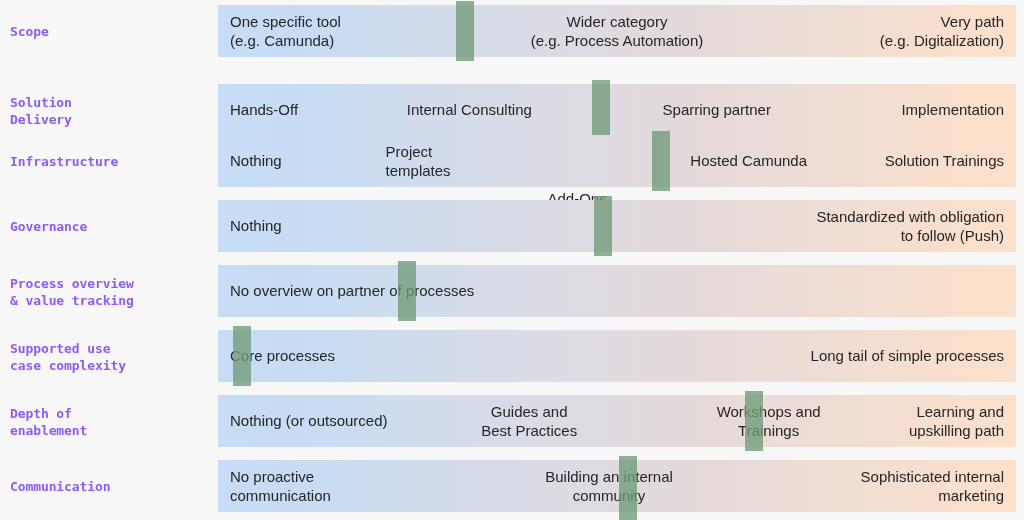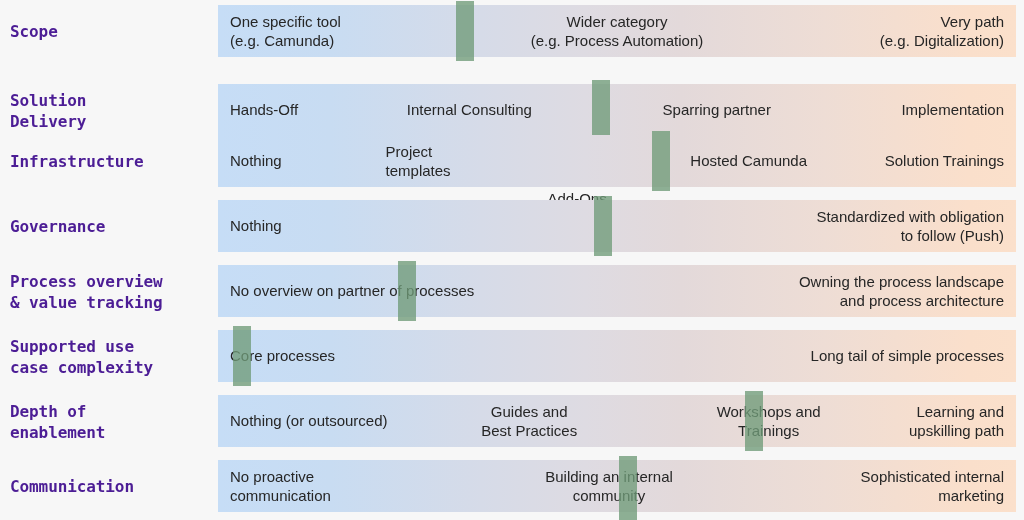--- a/index.html
+++ b/index.html
@@ -24,23 +24,23 @@
   .row-label{
     position:absolute;
     left:10px;
     top:0;
     width:200px;
     height:65px;
     display:flex;
     align-items:center;
     font-family:"DejaVu Sans Mono","Liberation Mono",monospace;
     font-weight:bold;
-    font-size:16px;
+    font-size:13px;
     line-height:1.28;
-    color:#4c1d95;
+    color:#8b5cf6;
     letter-spacing:-0.1px;
     white-space:pre-line;
   }
   .bar-wrap{
     position:absolute;
     left:218px;
     top:5px;
     width:798px;
     height:52px;
   }
@@ -124,22 +124,20 @@
 to follow (Push)</div>
         <div class="marker" style="left: 375.858px;"></div>
       </div>
     </div>
     <div class="row" style="top: 260px;">
       <div class="row-label">Process overview
 &amp; value tracking</div>
       <div class="bar-wrap">
         <div class="bar"></div>
         <div class="seg left" style="left: 11.97px; width: 367.08px;">No overview on partner of processes</div>
-        <div class="seg right" style="left: 502.74px; width: 283.29px;">Owning the process landscape
-and process architecture</div>
         <div class="marker" style="left: 179.55px;"></div>
       </div>
     </div>
     <div class="row" style="top: 325px;">
       <div class="row-label">Supported use
 case complexity</div>
       <div class="bar-wrap">
         <div class="bar"></div>
         <div class="seg left" style="left: 11.97px; width: 239.4px;">Core processes</div>
         <div class="seg right" style="left: 502.74px; width: 283.29px;">Long tail of simple processes</div>

